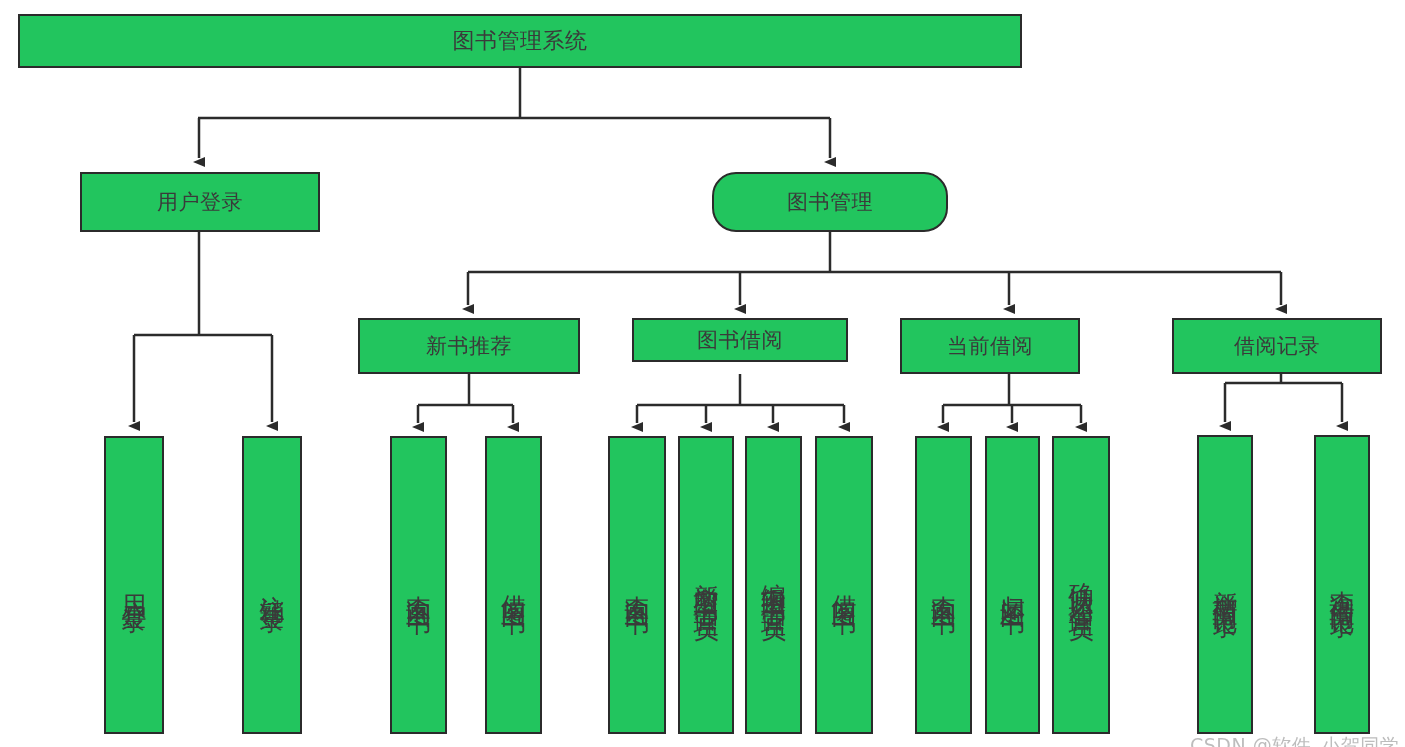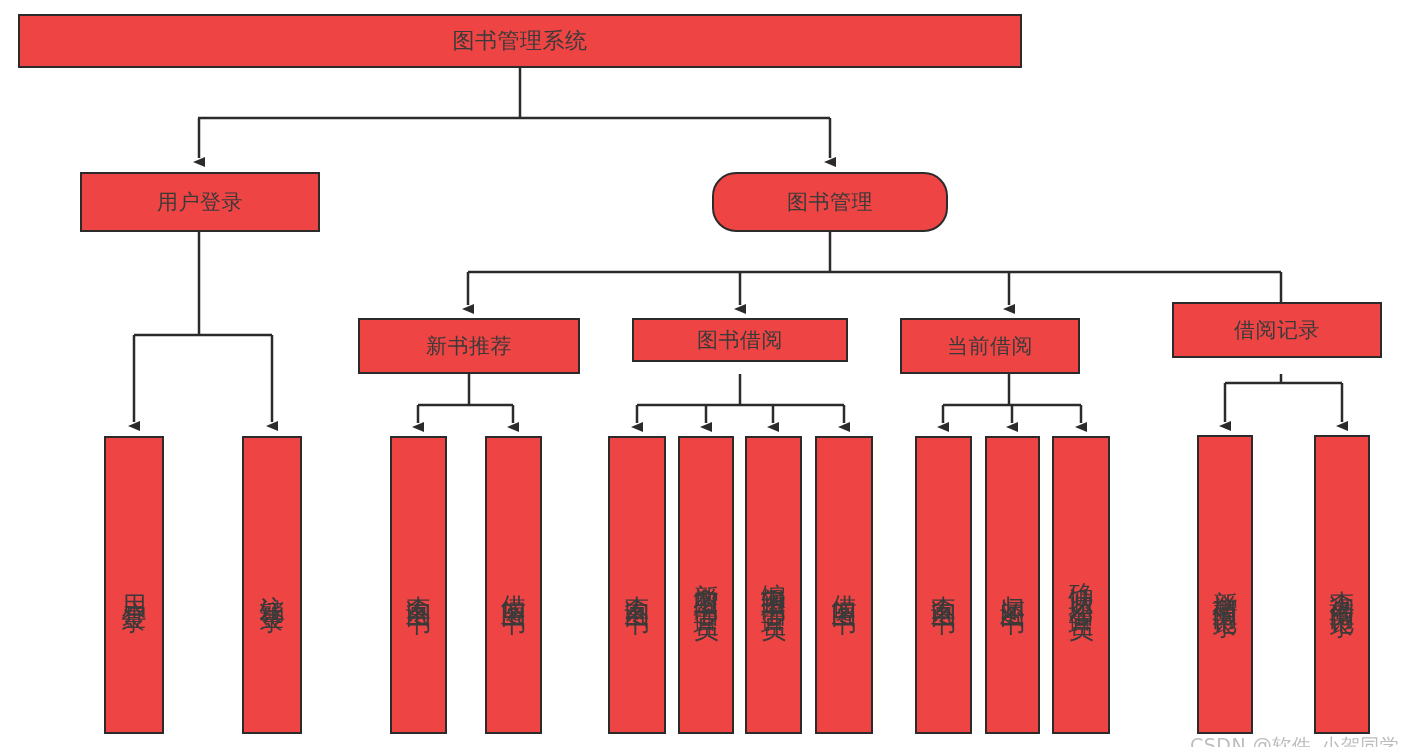--- a/index.html
+++ b/index.html
@@ -21,21 +21,21 @@
     position: absolute;
     left: 0;
     top: 0;
     width: 1405px;
     height: 747px;
     pointer-events: none;
   }
   .node {
     position: absolute;
     box-sizing: border-box;
-    background: #ef4444;
+    background: #22c55e;
     border: 2px solid #2b2b2b;
     display: flex;
     align-items: center;
     justify-content: center;
     color: #3a3a3a;
   }
   .node .label {
     display: block;
     text-align: center;
     line-height: 1.18;
@@ -137,21 +137,21 @@
 
   <div class="node horiz" style="left:358px; top:318px; width:222px; height:56px;">
     <span class="label">新书推荐</span>
   </div>
   <div class="node horiz" style="left:632px; top:318px; width:216px; height:44px;">
     <span class="label">图书借阅</span>
   </div>
   <div class="node horiz" style="left:900px; top:318px; width:180px; height:56px;">
     <span class="label">当前借阅</span>
   </div>
-  <div class="node horiz" style="left:1172px; top:302px; width:210px; height:56px;">
+  <div class="node horiz" style="left:1172px; top:318px; width:210px; height:56px;">
     <span class="label">借阅记录</span>
   </div>
 
   <div class="node vert" style="left:104px; top:436px; width:60px; height:298px;">
     <span class="label">用户登录</span>
   </div>
   <div class="node vert" style="left:242px; top:436px; width:60px; height:298px;">
     <span class="label">注销登录</span>
   </div>
 

